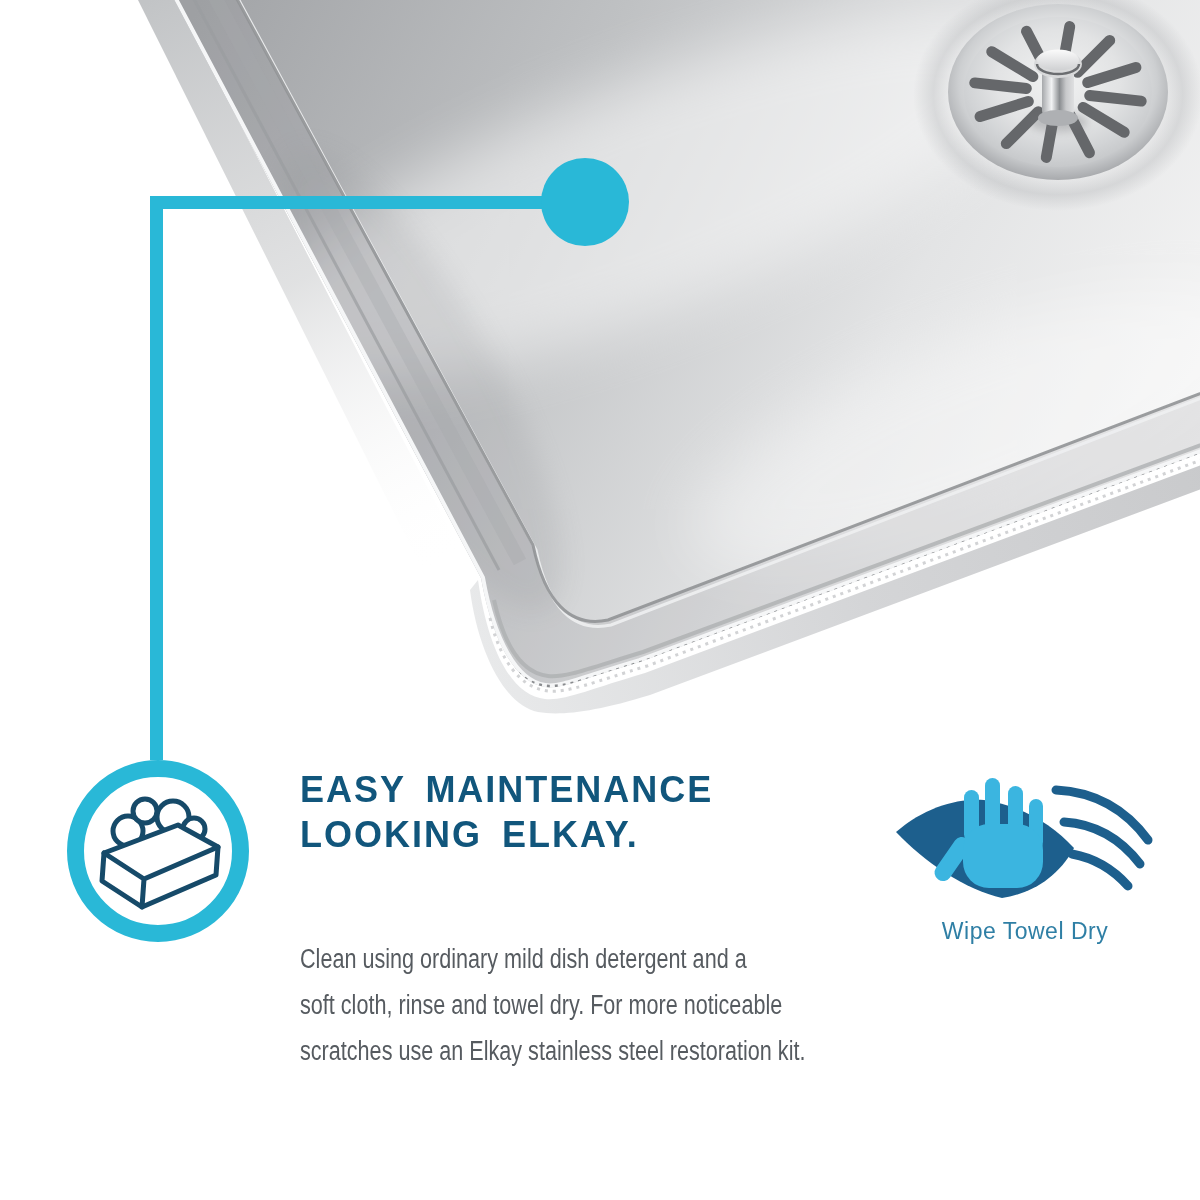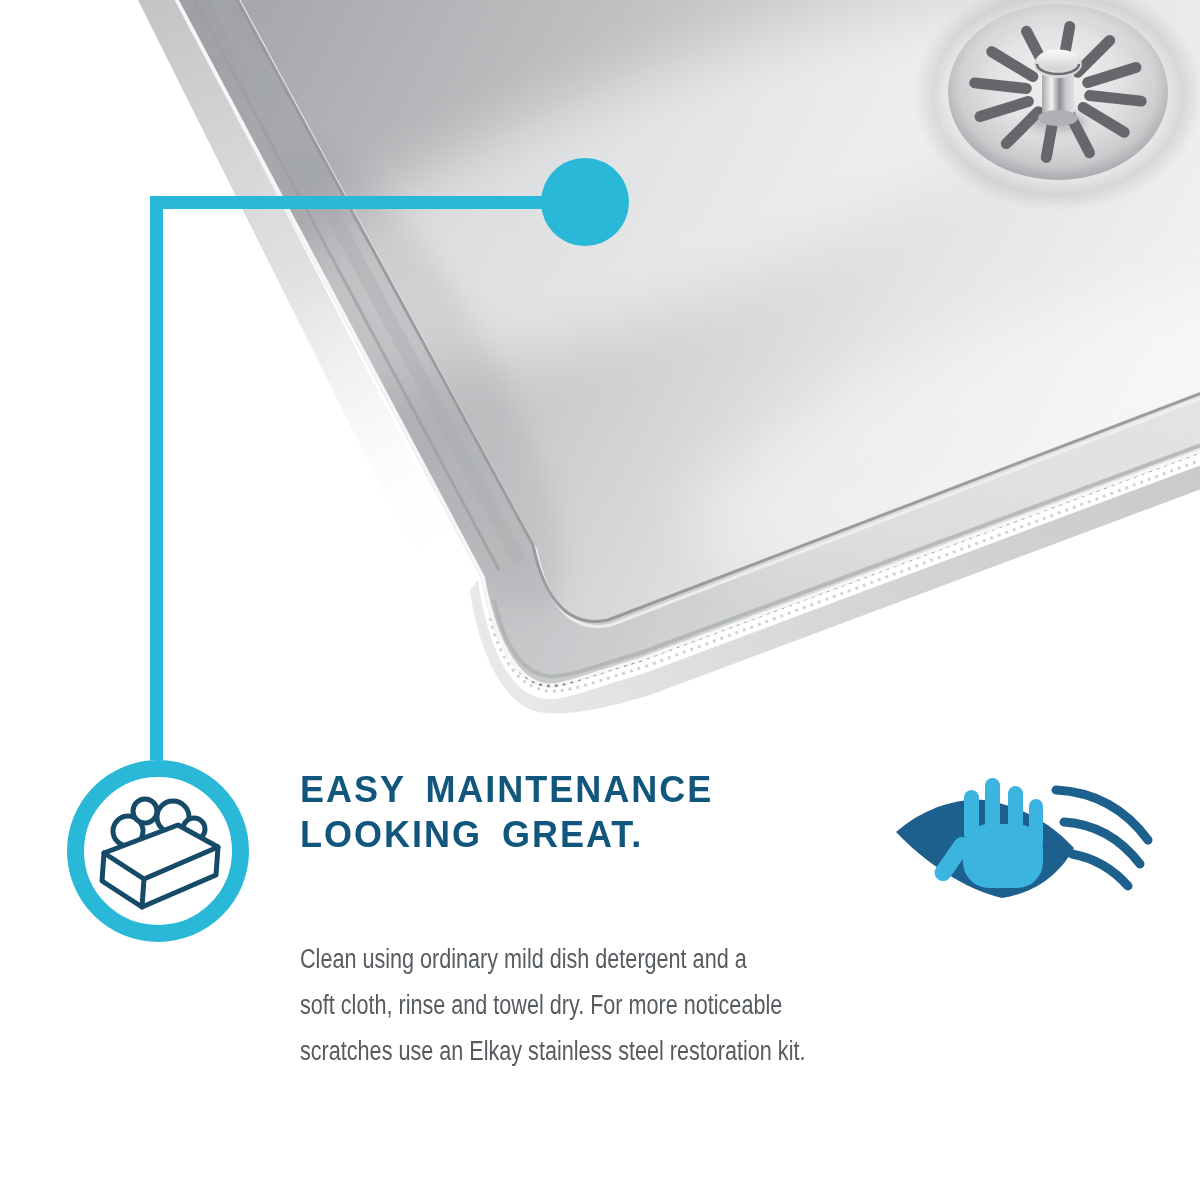--- a/index.html
+++ b/index.html
@@ -172,21 +172,21 @@
       <circle cx="57" cy="24" r="12"></circle>
       <circle cx="85" cy="30" r="16"></circle>
       <circle cx="106" cy="42" r="11"></circle>
       <path d="M16 66 L90 38 L130 60 L128 88 L54 120 L14 94 Z"></path>
       <path d="M16 66 L56 92 L130 60 M56 92 L54 120" fill="none"></path>
     </g>
   </svg>
 
   <div class="abs heading">
     <div>EASY MAINTENANCE</div>
-    <div>LOOKING GREAT.</div>
+    <div>LOOKING ELKAY.</div>
   </div>
 
   <div class="abs para">
     <div>Clean using ordinary mild dish detergent and a</div>
     <div>soft cloth, rinse and towel dry. For more noticeable</div>
     <div>scratches use an Elkay stainless steel restoration kit.</div>
   </div>
 
   <svg class="abs" style="left:880px;top:762px" width="290" height="200" viewBox="0 0 290 200">
     <path d="M 16 70 C 45 45 78 36 104 38 C 142 44 172 62 194 86 C 178 116 150 132 122 136 C 86 128 44 100 16 70 Z" fill="var(--towel-blue)"></path>
@@ -197,18 +197,19 @@
       <rect x="149" y="37" width="14" height="50" rx="7"></rect>
       <rect x="64" y="72" width="17" height="50" rx="8.5" transform="rotate(35 72.5 97)"></rect>
       <rect x="83" y="62" width="80" height="64" rx="26"></rect>
     </g>
     <g fill="none" stroke="var(--towel-blue)" stroke-width="9" stroke-linecap="round">
       <path d="M 176 28 C 216 30 246 48 268 78"></path>
       <path d="M 184 60 C 216 62 240 76 260 102"></path>
       <path d="M 192 92 C 214 96 232 106 248 124"></path>
     </g>
   </svg>
+  <div class="abs tip-label">Wipe Towel Dry</div>
 
   <div class="abs logo">
     <span>ELKAY</span><span class="reg">®</span>
   </div>
 
 </div>
 
 </body></html>

